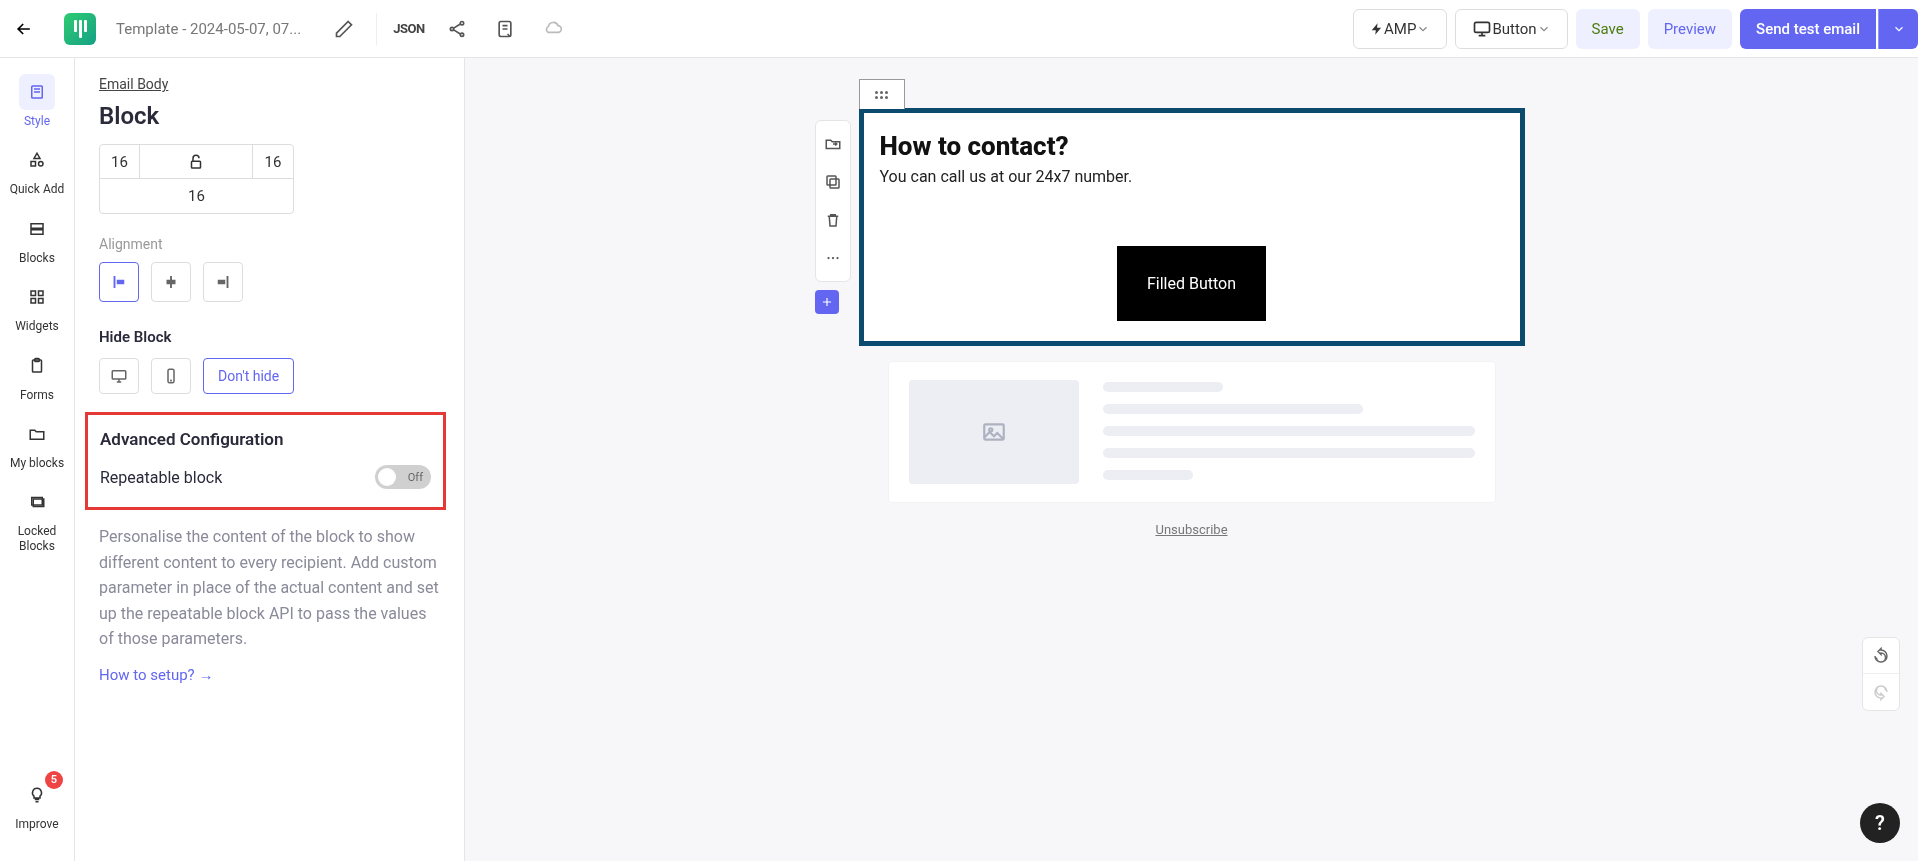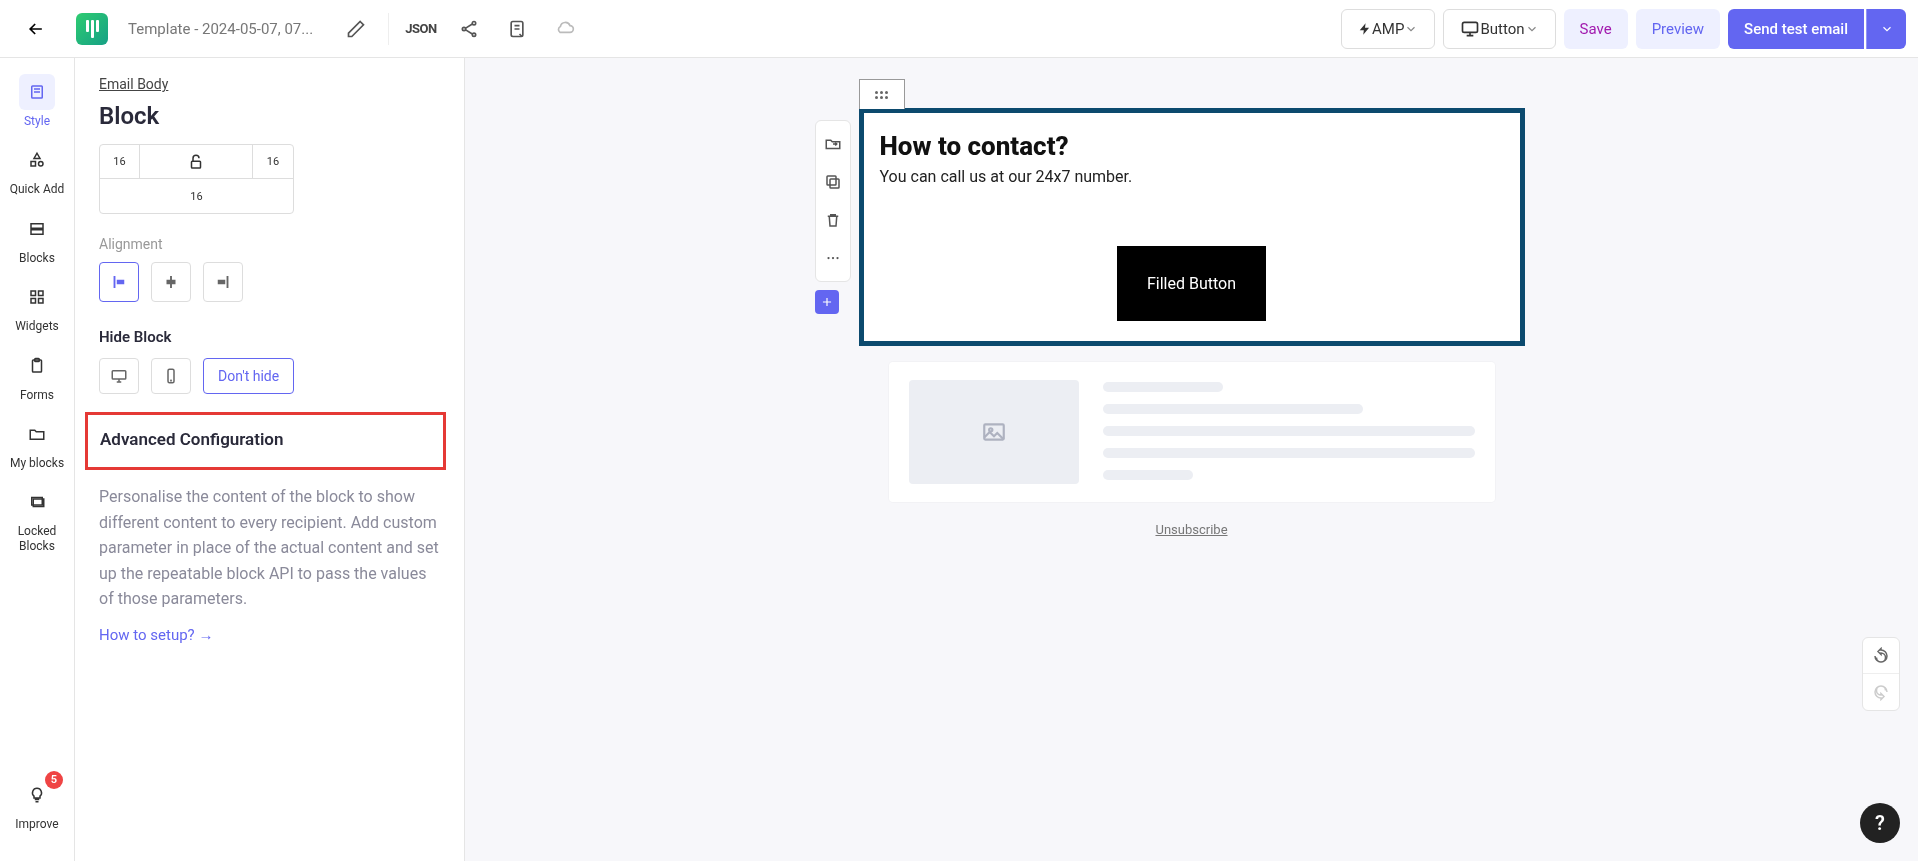--- a/index.html
+++ b/index.html
@@ -1,33 +1,33 @@
 <!DOCTYPE html>
 <html><head>
 <meta charset="utf-8">
 <style>
 * { margin: 0; padding: 0; box-sizing: border-box; font-family: -apple-system, BlinkMacSystemFont, "Segoe UI", Roboto, sans-serif; }
 body { background: #fff; height: 861px; width: 1918px; overflow: hidden; }
 
 
-.header { height: 58px; border-bottom: 1px solid #e5e5e5; display: flex; align-items: center; padding: 0 12px; gap: 8px; }
+.header { height: 58px; border-bottom: 1px solid #e5e5e5; display: flex; align-items: center; padding: 0 0; gap: 8px; }
 .back-btn { width: 48px; height: 48px; display: flex; align-items: center; justify-content: center; cursor: pointer; }
 .logo { width: 32px; height: 32px; border-radius: 6px; background: linear-gradient(135deg, #2ecc71, #16a085); margin-left: 8px; display:flex; align-items:center; justify-content:center; color:#fff; font-weight:700; font-size:16px; }
 .logo-bars { display:flex; gap:2px; }
 .logo-bars span { display:block; width:3px; background:#fff; border-radius:1px; }
 .logo-bars span:nth-child(1){height:12px}
 .logo-bars span:nth-child(2){height:18px}
 .logo-bars span:nth-child(3){height:12px}
 .template-name { color: #777; font-size: 15px; margin-left: 12px; flex: 0 0 auto; width: 200px; white-space: nowrap; overflow: hidden; text-overflow: ellipsis; }
 .header-icon { width: 40px; height: 40px; display: flex; align-items: center; justify-content: center; cursor: pointer; color: #555; }
 .json-btn { font-weight: 700; font-size: 13px; color: #444; letter-spacing: -0.5px; }
 .spacer { flex: 1; }
 .pill-btn { height: 40px; padding: 0 16px; border: 1px solid #ddd; border-radius: 6px; display: flex; align-items: center; cursor: pointer; font-size: 15px; color: #333; }
 .pill-btn .chev { color:#888; }
-.save-btn { background: #eef0ff; color: #a21caf; border: none; }
+.save-btn { background: #eef0ff; color: #4d7c0f; border: none; }
 .preview-btn { background: #eef0ff; color: #6366f1; border: none; }
 .send-btn { background: #6366f1; color: #fff; border: none; font-weight: 500; }
 .send-chev { background: #6366f1; color: #fff; border: none; width: 40px; padding: 0; justify-content: center; border-left: 1px solid rgba(255,255,255,0.3); margin-left:-6px; border-top-left-radius:0; border-bottom-left-radius:0;}
 .send-btn { border-top-right-radius:0; border-bottom-right-radius:0; }
 
 
 .leftnav { position: absolute; left: 0; top: 58px; bottom: 0; width: 75px; border-right: 1px solid #e5e5e5; display: flex; flex-direction: column; align-items: center; padding-top: 16px; gap: 14px; }
 .nav-item { width: 60px; display: flex; flex-direction: column; align-items: center; gap: 4px; cursor: pointer; }
 .nav-item .nicon { width: 36px; height: 36px; display: flex; align-items: center; justify-content: center; color: #333; }
 .nav-item.active .nicon { background: #eef0ff; border-radius: 6px; color: #6366f1; }
@@ -38,21 +38,21 @@
 .improve-badge .badge { position: absolute; top: -6px; right: -8px; background: #ef4444; color: #fff; font-size: 11px; width: 18px; height: 18px; border-radius: 50%; display: flex; align-items: center; justify-content: center; font-weight:600;}
 
 
 .sidebar { position: absolute; left: 75px; top: 58px; bottom: 0; width: 390px; border-right: 1px solid #e5e5e5; overflow-y: auto; padding: 18px 24px 24px 24px; }
 .sidebar::-webkit-scrollbar { width: 12px; }
 .sidebar::-webkit-scrollbar-thumb { background: #bbb; border-radius: 6px; }
 .breadcrumb { color: #444; font-size: 14px; text-decoration: underline; cursor: pointer; }
 .panel-title { font-size: 24px; font-weight: 600; color: #2a2a3a; margin-top: 10px; }
 
 .padding-grid { margin-top: 14px; width: 195px; border: 1px solid #ddd; border-radius: 4px; display: grid; grid-template-columns: 40px 1fr 40px; grid-template-rows: 34px 34px; }
-.padding-grid > div { display:flex; align-items:center; justify-content:center; font-size:11px; color:#333; }
+.padding-grid > div { display:flex; align-items:center; justify-content:center; font-size:15px; color:#333; }
 .pg-left { border-right:1px solid #ddd; grid-row:1; grid-column:1; }
 .pg-lock { border-right:1px solid #ddd; border-bottom:1px solid #ddd; grid-row:1; grid-column:2; }
 .pg-right { grid-row:1; grid-column:3; border-bottom:1px solid #ddd;}
 .pg-left { border-bottom:1px solid #ddd; }
 .pg-bottom { grid-row:2; grid-column:1/4; }
 
 .section-label { color: #999; font-size: 14px; margin-top: 22px; }
 .align-row { display: flex; gap: 12px; margin-top: 10px; }
 .align-btn { width: 40px; height: 40px; border: 1px solid #ddd; border-radius: 4px; display:flex; align-items:center; justify-content:center; cursor:pointer; color:#666;}
 .align-btn.active { border-color: #6366f1; color: #6366f1; }
@@ -316,20 +316,27 @@
       <svg viewBox="0 0 24 24">
           <rect x="8" y="3" width="8" height="18" rx="2"></rect>
           <circle cx="12" cy="18" r="0.5" fill="currentColor"></circle>
         </svg>
     </div>
     <div class="hide-btn donthide">Don't hide</div>
   </div>
 
   <div class="highlight-box">
     <div class="adv-title">Advanced Configuration</div>
+    <div class="repeat-row">
+      <div class="repeat-label">Repeatable block</div>
+      <div class="toggle">
+        <div class="knob"></div>
+        <span class="tlabel">Off</span>
+      </div>
+    </div>
   </div>
 
   <div class="desc-text">Personalise the content of the block to show different content to every recipient. Add custom parameter in place of the actual content and set up the repeatable block API to pass the values of those parameters.</div>
   <div class="setup-link">How to setup? →</div>
 </div>
 
 <div class="canvas">
   <div class="email-wrap">
     <div class="drag-tab">
       <div class="dots-grid">

